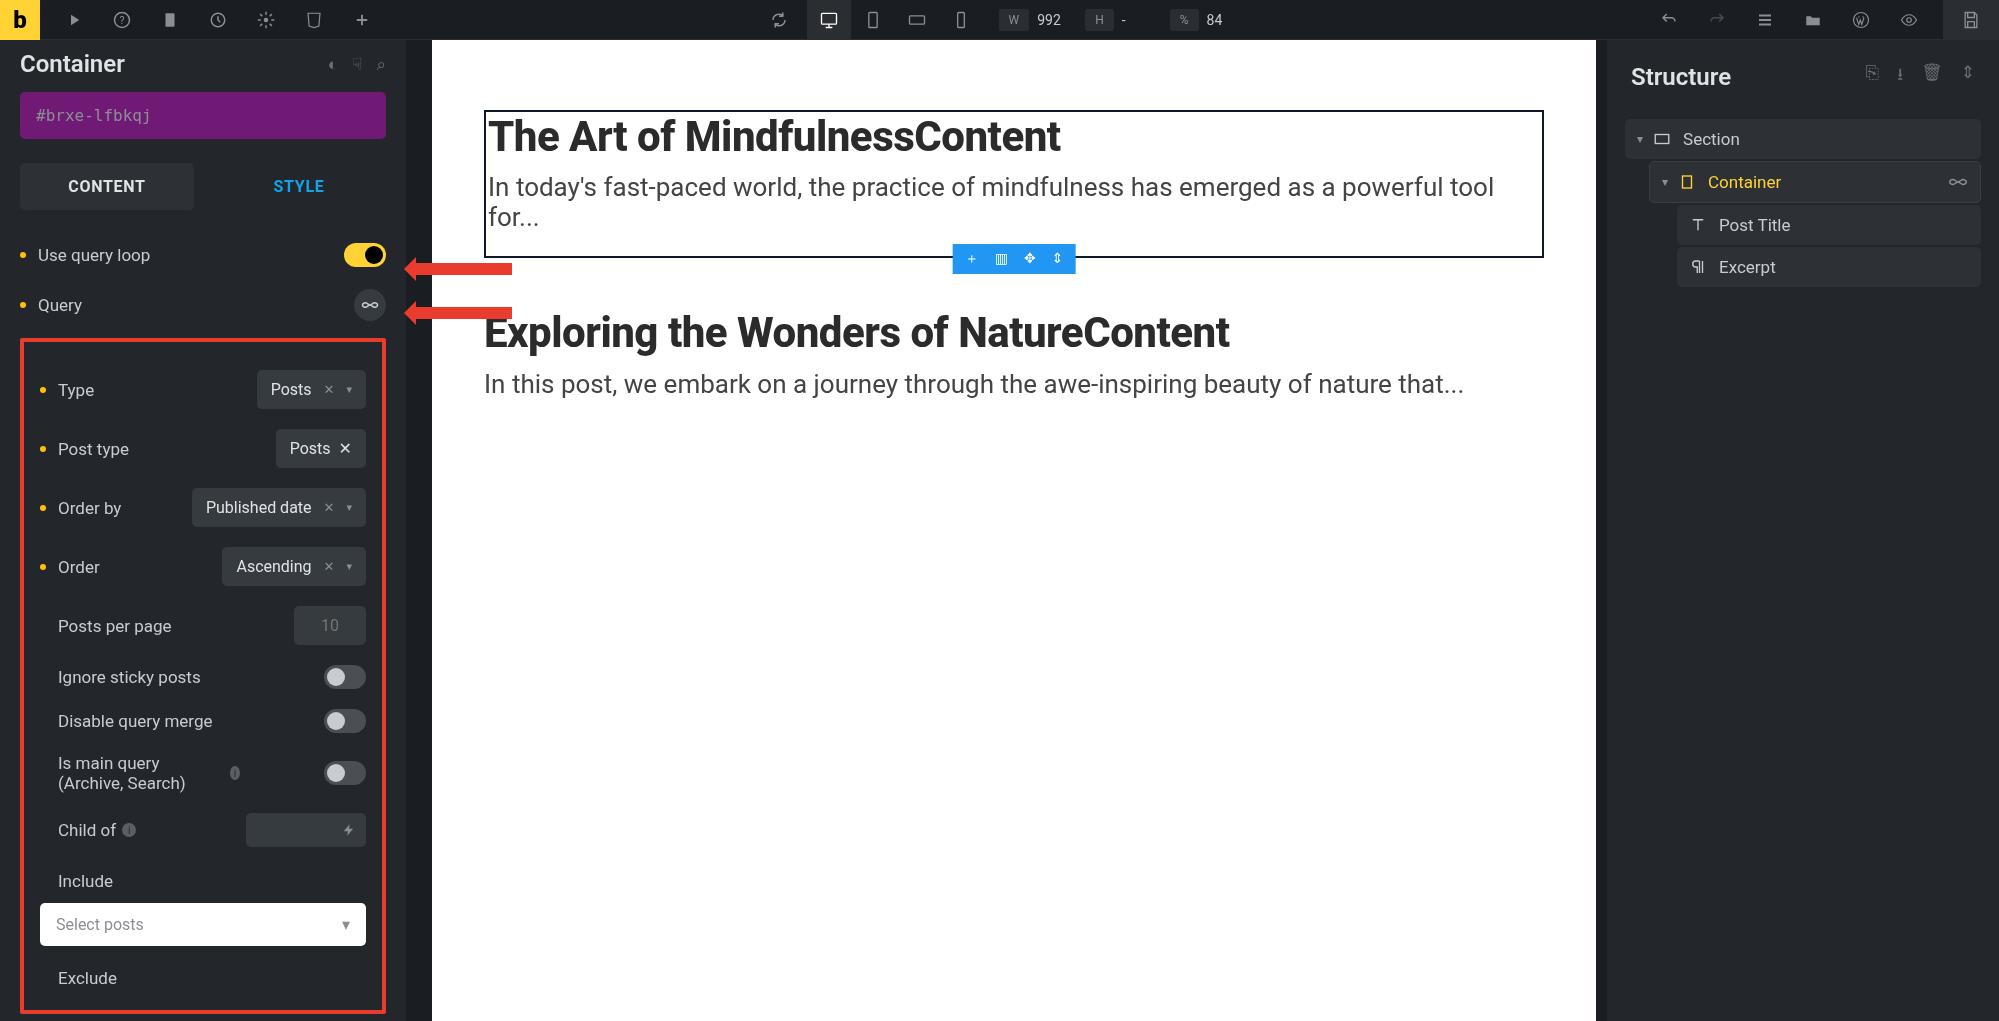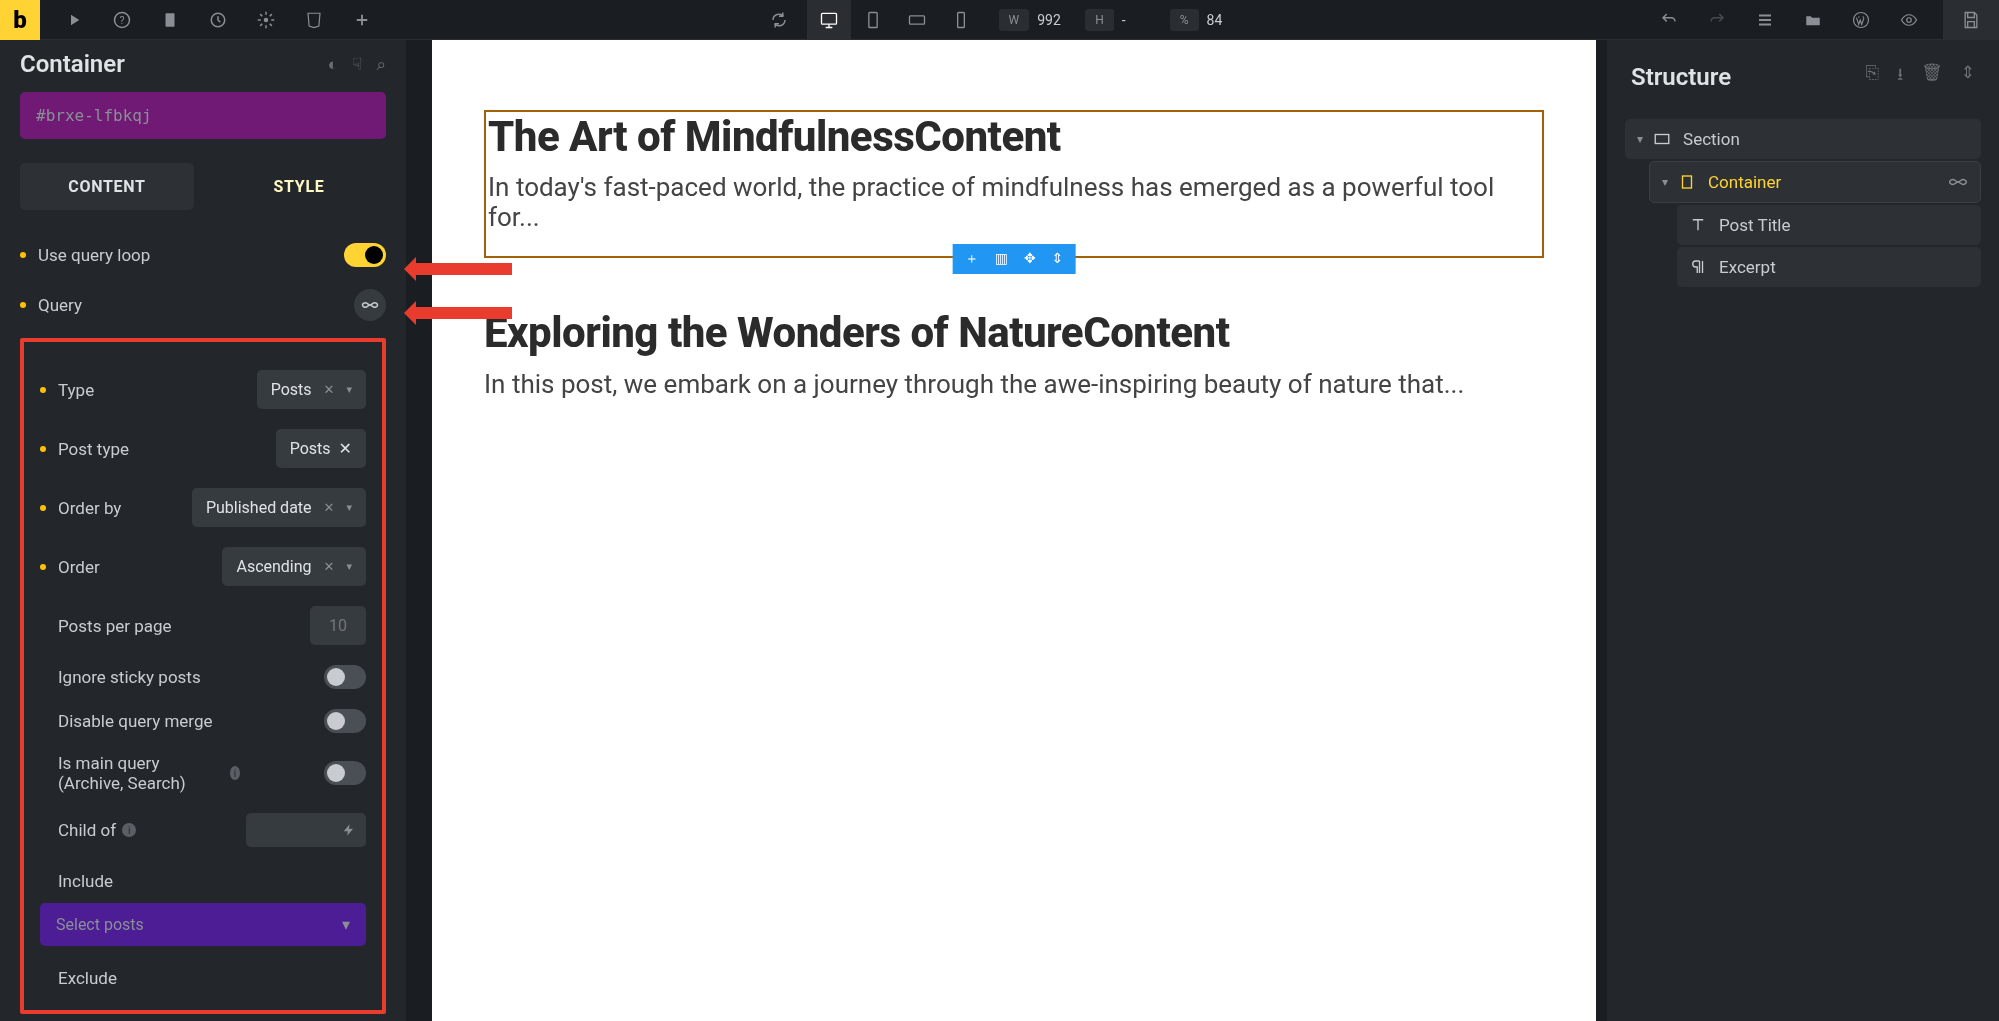--- a/index.html
+++ b/index.html
@@ -21,21 +21,21 @@
 .save-btn svg { width:20px; height:20px; fill:currentColor; }
 
 .main { display:flex; height:calc(100% - 40px); }
 .left-panel { width:406px; background:#23272b; padding:0; overflow:hidden; position:relative; }
 .panel-header { display:flex; align-items:center; justify-content:space-between; padding:10px 20px 4px; }
 .panel-title { font-size:24px; font-weight:600; color:#e0e3e6; }
 .panel-icons { display:flex; gap:14px; color:#6a7075; }
 .panel-icons span { cursor:pointer; }
 .id-input { margin:10px 20px; background:#701a75; border:none; color:#8a8f95; font-size:16px; font-family:monospace; padding:14px 16px; border-radius:5px; width:calc(100% - 40px); }
 .tabs { display:flex; padding:14px 20px 0; gap:18px; }
-.tab { flex:1; text-align:center; padding:14px 0; font-size:16px; font-weight:700; letter-spacing:.7px; color:#fef9c3; cursor:pointer; border-radius:5px; }
+.tab { flex:1; text-align:center; padding:14px 0; font-size:16px; font-weight:700; letter-spacing:.7px; color:#0ea5e9; cursor:pointer; border-radius:5px; }
 .tab.active { color:#e0e3e6; background:#2d3136; }
 
 .controls { padding:22px 20px 0; }
 .ctrl-row { display:flex; align-items:center; justify-content:space-between; padding:11px 0; position:relative; }
 .ctrl-label { color:#c8ccd0; font-size:17px; display:flex; align-items:center; }
 .dot { width:6px; height:6px; background:#ffc107; border-radius:50%; margin-right:12px; }
 .toggle { width:42px; height:24px; background:#ffd333; border-radius:12px; position:relative; cursor:pointer; }
 .toggle::after { content:""; position:absolute; right:3px; top:3px; width:18px; height:18px; background:#000; border-radius:50%; }
 .toggle.off { background:#4a4f55; }
 .toggle.off::after { left:3px; right:auto; background:#c8ccd0; }
@@ -43,33 +43,33 @@
 .infinity svg { width:18px; height:10px; }
 
 .query-box { border:4px solid #e93b2e; border-radius:2px; padding:18px 16px; margin:6px 0 0; }
 .q-row { display:flex; align-items:center; justify-content:space-between; padding:10px 0; }
 .q-label { color:#c8ccd0; font-size:17px; display:flex; align-items:center; }
 .q-label .info { width:14px; height:14px; border-radius:50%; background:#5a5f65; color:#23272b; font-size:10px; display:inline-flex; align-items:center; justify-content:center; margin-left:6px; }
 .select { background:#363b40; color:#e0e3e6; padding:10px 14px; border-radius:5px; font-size:16px; display:flex; align-items:center; gap:12px; cursor:pointer; }
 .select .x { color:#8a8f95; font-size:13px; }
 .select .caret { color:#8a8f95; font-size:11px; }
 .tag { background:#363b40; color:#e0e3e6; padding:10px 14px; border-radius:5px; font-size:16px; display:flex; align-items:center; gap:8px; }
-.num-input { background:#363b40; border:none; color:#8a8f95; text-align:center; width:56px; padding:10px; border-radius:5px; font-size:16px; }
+.num-input { background:#363b40; border:none; color:#8a8f95; text-align:center; width:72px; padding:10px; border-radius:5px; font-size:16px; }
 .dynamic-in { background:#363b40; border:none; width:120px; padding:10px; border-radius:5px; display:flex; align-items:center; justify-content:flex-end; color:#8a8f95; }
 .dynamic-in svg { width:14px; height:14px; fill:currentColor; }
-.full-select { background:#4c1d95; color:#8a8f95; padding:12px 16px; border-radius:5px; font-size:16px; display:flex; align-items:center; justify-content:space-between; margin-top:8px; cursor:pointer; width:100%; }
+.full-select { background:#ffffff; color:#8a8f95; padding:12px 16px; border-radius:5px; font-size:16px; display:flex; align-items:center; justify-content:space-between; margin-top:8px; cursor:pointer; width:100%; }
 .section-label { color:#c8ccd0; font-size:17px; padding:14px 0 4px; }
 
 .arrow1 { position:absolute; left:404px; top:253px; z-index:5; }
 .arrow2 { position:absolute; left:404px; top:297px; z-index:5; }
 
 .canvas { flex:1; background:#1a1d21; padding:0 0 0 26px; overflow:hidden; }
 .page { background:#fff; width:1164px; height:100%; padding:32px 52px; color:#222; }
 .post { margin-bottom:50px; }
-.post.selected { border:2px solid #a16207; position:relative; padding:0 2px 24px; margin-top:38px; }
+.post.selected { border:2px solid #0f172a; position:relative; padding:0 2px 24px; margin-top:38px; }
 .post h2 { font-size:42px; font-weight:800; color:#2b2b2b; line-height:1.2; letter-spacing:-.5px; }
 .post p { font-size:26px; color:#444; margin-top:10px; }
 .sel-toolbar { position:absolute; bottom:-18px; left:50%; transform:translateX(-50%); background:#2196f3; display:flex; padding:4px; }
 .sel-toolbar span { color:#fff; padding:2px 8px; cursor:pointer; font-size:14px; }
 
 .right-panel { width:392px; background:#23272b; padding:0; }
 .rp-header { display:flex; align-items:center; justify-content:space-between; padding:22px 24px; }
 .rp-title { font-size:24px; font-weight:600; color:#e0e3e6; }
 .rp-icons { display:flex; gap:18px; color:#6a7075; }
 .rp-icons span { cursor:pointer; }

